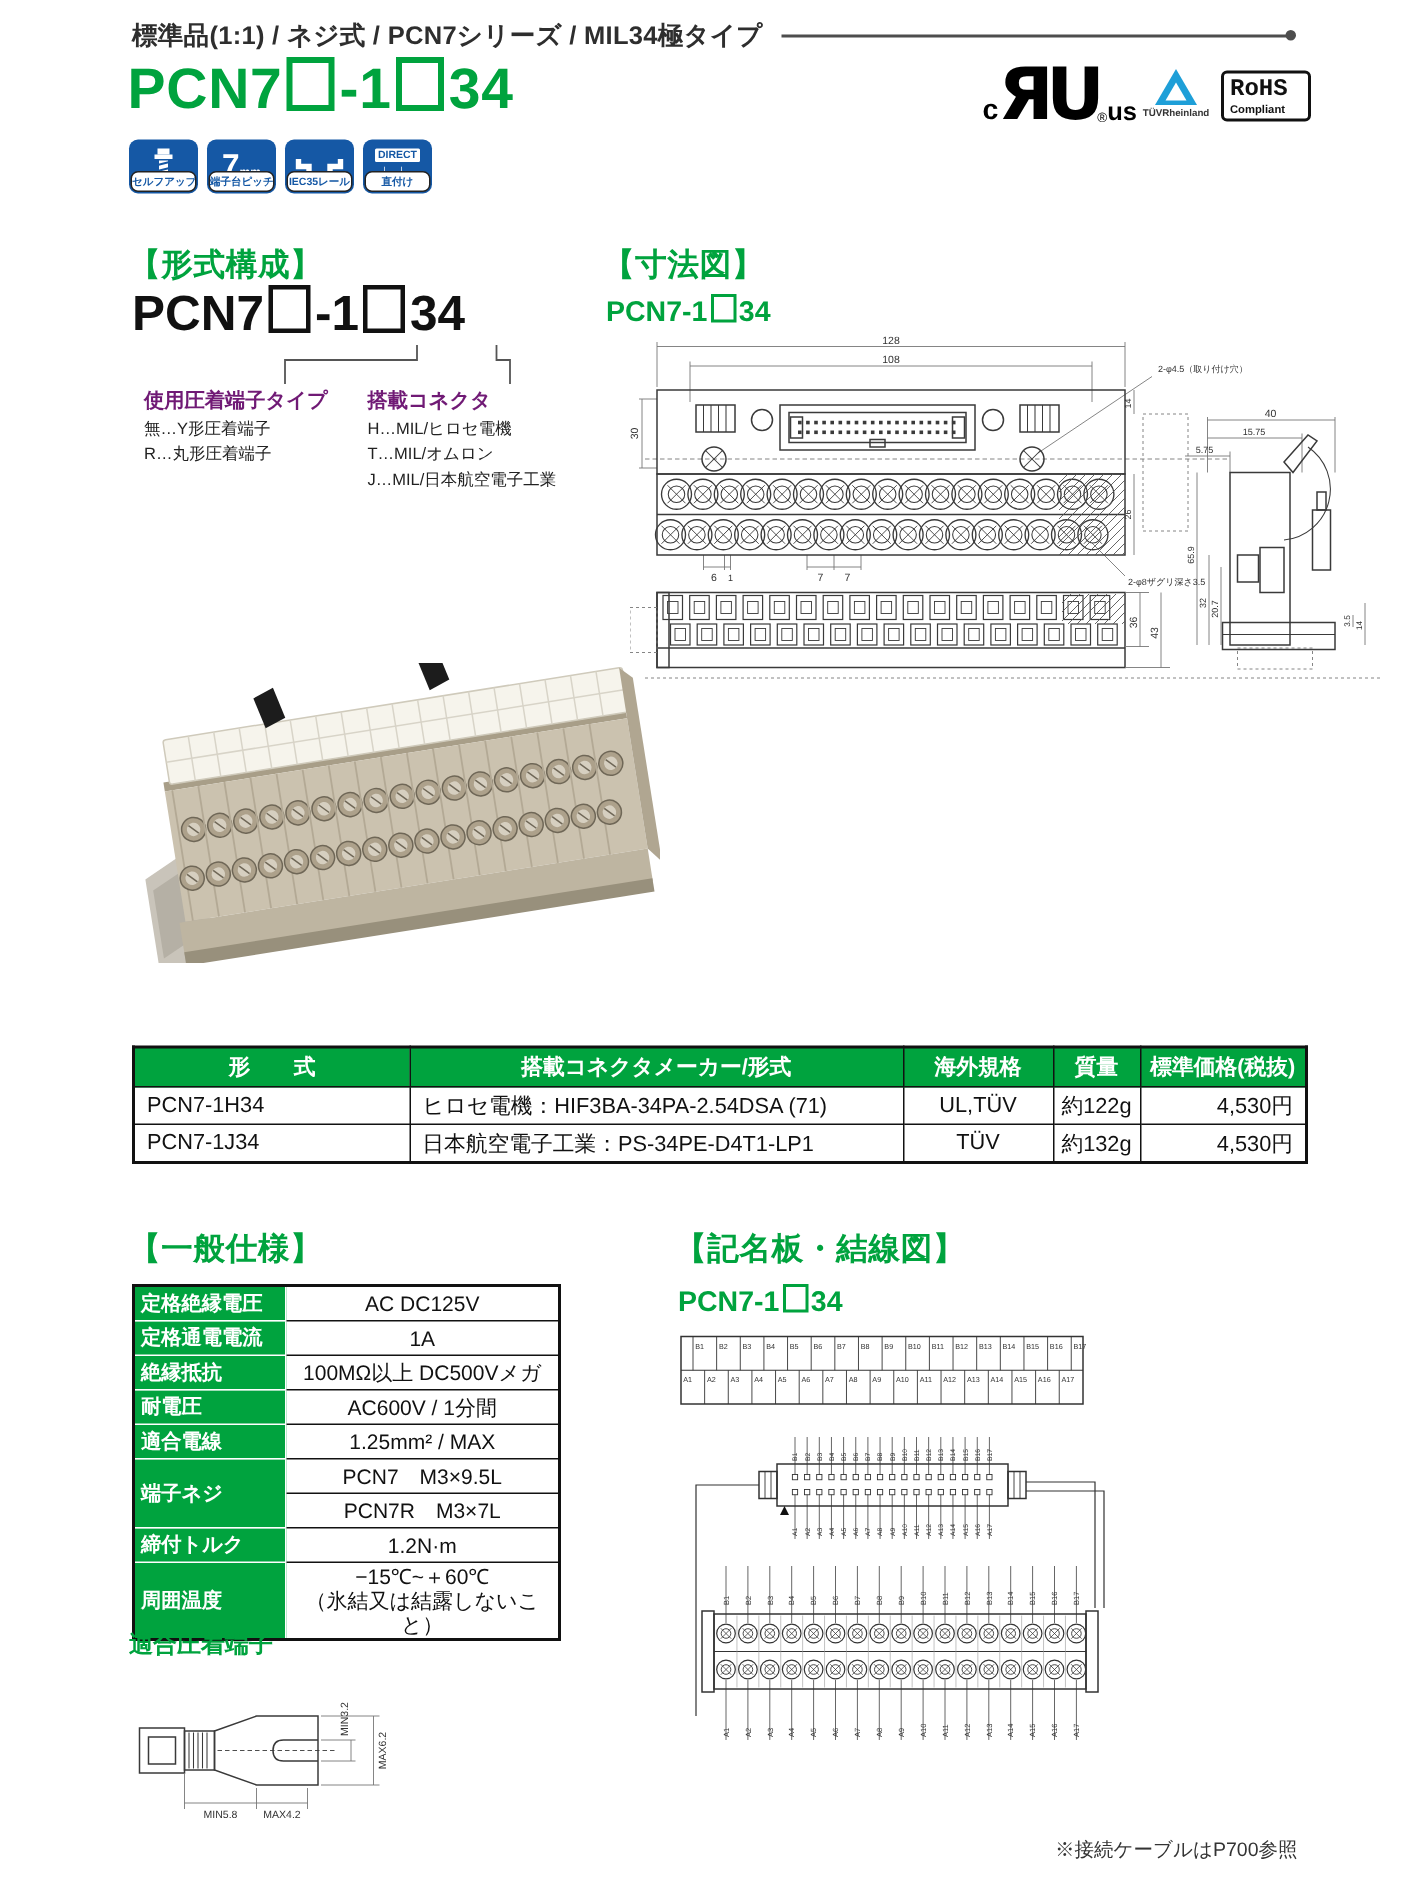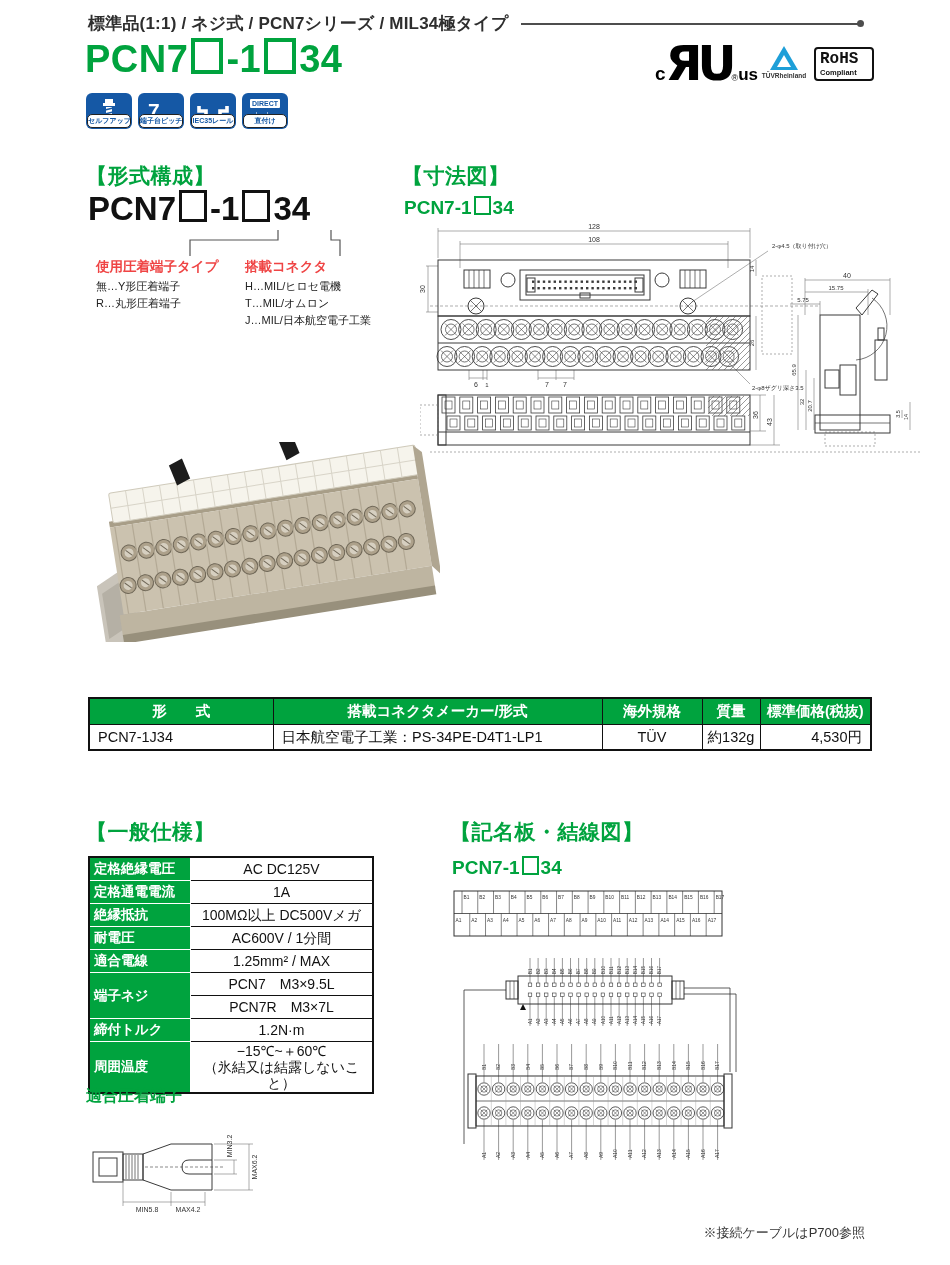--- a/index.html
+++ b/index.html
@@ -33,21 +33,21 @@
   .badge .pill{position:absolute;left:1px;right:1px;bottom:1px;background:#fff;border:1.5px solid #222;border-radius:5px;font-size:7px;font-weight:bold;color:#1558A5;text-align:center;padding:1px 0;white-space:nowrap;overflow:hidden;}
   .badge .big{color:#fff;font-weight:800;font-size:21px;line-height:1;margin-top:7px;}
   .badge .big small{font-size:8px;font-weight:800;}
   .badge .direct{margin-top:6px;text-align:center;}
   .badge .direct .word{background:#fff;color:#1558A5;font-size:7px;font-weight:800;padding:1px 2px;border-radius:1px;letter-spacing:0;}
   .badge .direct .arrows{color:#fff;font-size:11px;font-weight:800;line-height:1;letter-spacing:6px;margin-top:1px;}
   
   #fmt-model{left:88px;top:190px;font-size:33px;font-weight:800;color:#111;}
   .mbox{display:inline-block;width:22px;height:26px;border:3.5px solid #111;margin:0 3px;vertical-align:-2px;}
   .grp{width:150px;}
-  .grp .gt{font-size:13.5px;font-weight:800;color:#ef4444;margin-bottom:2px;}
+  .grp .gt{font-size:13.5px;font-weight:800;color:#701a75;margin-bottom:2px;}
   .grp .gi{font-size:11px;color:#222;line-height:17px;}
   
   .smodel{font-size:19px;font-weight:800;color:#00A33E;}
   .sbox{display:inline-block;width:13px;height:15px;border:2.5px solid #00A33E;margin:0 2px;vertical-align:-1px;}
   
   #products{border-collapse:collapse;table-layout:fixed;width:782px;font-size:14.5px;border:2px solid #111;}
   #products th{background:#00A33E;color:#fff;font-weight:bold;border:1px solid #111;height:25px;padding:0 4px;}
   #products td{border:1px solid #111;height:24px;background:#fff;color:#111;padding:0 8px;white-space:nowrap;overflow:hidden;}
   #products td.a-l{text-align:left;}
   #products td.a-c{text-align:center;padding:0 2px;}
@@ -722,20 +722,27 @@
   <thead>
       <tr>
         <th>形　　式</th>
         <th>搭載コネクタメーカー/形式</th>
         <th>海外規格</th>
         <th>質量</th>
         <th>標準価格(税抜)</th>
       </tr>
     </thead>
   <tbody>
+      <tr>
+        <td class="a-l">PCN7-1H34</td>
+        <td class="a-l">ヒロセ電機：HIF3BA-34PA-2.54DSA (71)</td>
+        <td class="a-c">UL,TÜV</td>
+        <td class="a-c">約122g</td>
+        <td class="a-r">4,530円</td>
+      </tr>
       <tr>
         <td class="a-l">PCN7-1J34</td>
         <td class="a-l">日本航空電子工業：PS-34PE-D4T1-LP1</td>
         <td class="a-c">TÜV</td>
         <td class="a-c">約132g</td>
         <td class="a-r">4,530円</td>
       </tr>
     </tbody>
 </table>
 

